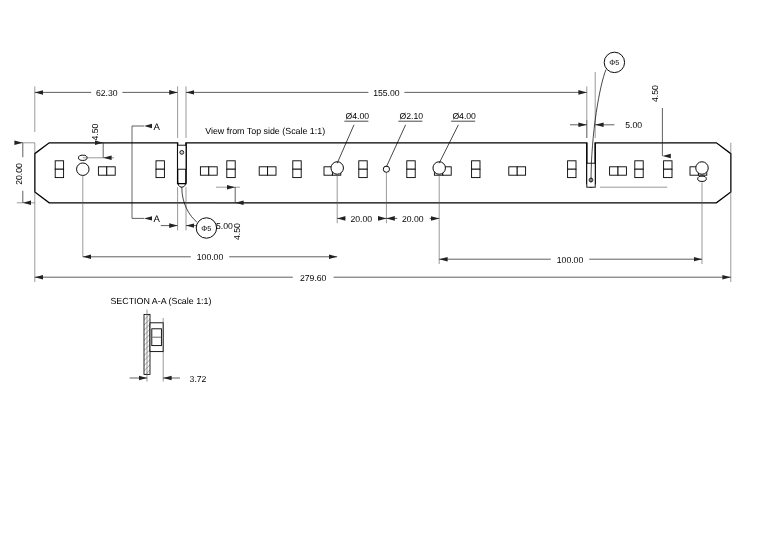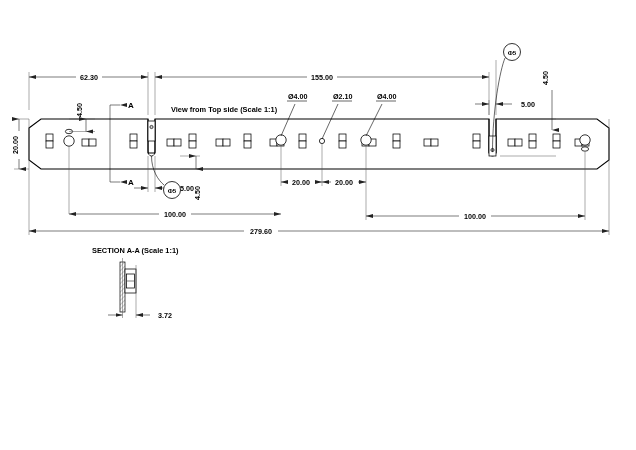--- a/index.html
+++ b/index.html
@@ -10,21 +10,20 @@
   }
   body {
     font-family: "Liberation Sans", sans-serif;
   }
   #sheet {
     position: relative;
     width: 636px;
     height: 450px;
     background: #ffffff;
     overflow: hidden;
-    font-weight: bold;
   }
   #sheet svg {
     display: block;
   }
   text {
     font-family: "Liberation Sans", sans-serif;
     fill: #000000;
   }
   .dimtext { font-size: 7.2px; }
   .labeltext { font-size: 7.2px; }

